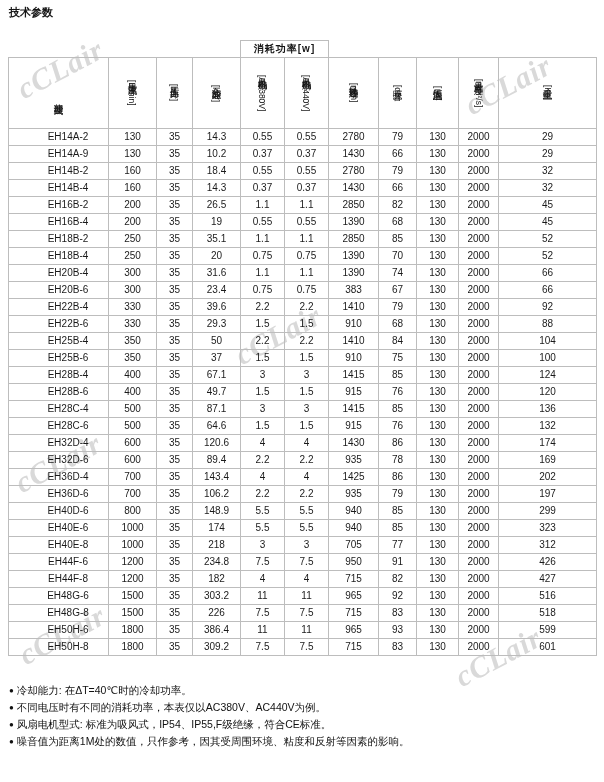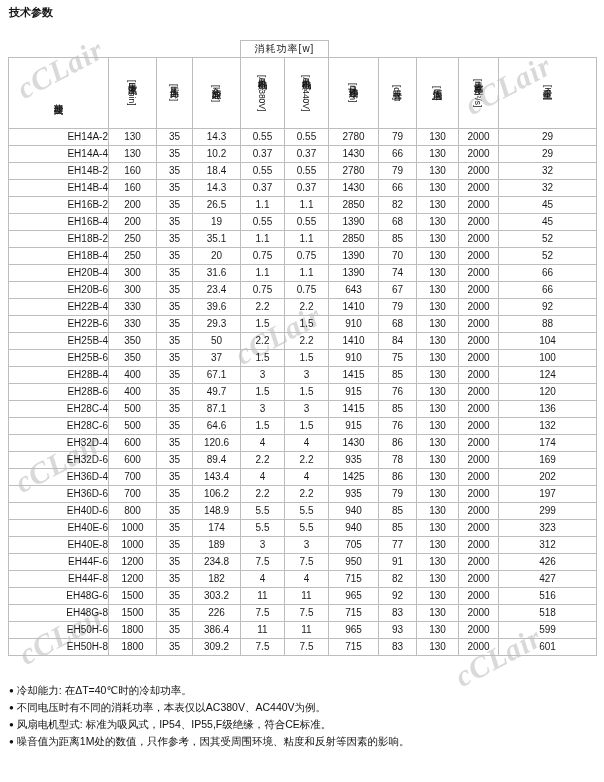--- a/index.html
+++ b/index.html
@@ -5,27 +5,27 @@
   html,body{margin:0;padding:0}
   body{width:604px;height:782px;background:#ffffff;font-family:"Liberation Sans","DejaVu Sans",sans-serif;color:#151515}
   .page{position:relative;width:604px;height:782px;overflow:hidden;background:#fff}
   .wm-layer{position:absolute;left:0;top:0;right:0;bottom:0;z-index:0}
   .wm{position:absolute;font-family:"Liberation Serif","DejaVu Serif",serif;font-style:italic;font-weight:bold;
       font-size:30px;color:#c9c9c9;opacity:.7;transform:rotate(-28deg);letter-spacing:1px;white-space:nowrap}
   .title{position:absolute;left:9px;top:5px;font-size:11px;font-weight:bold;z-index:2;margin:0}
   table.spec{position:absolute;left:8px;top:40px;width:588px;border-collapse:collapse;table-layout:fixed;z-index:1}
   .spec th,.spec td{border:1px solid #bdbdbd;padding:0;background:transparent}
   .spec th.spacer{border:none}
-  .spec th.group-th{font-weight:normal;font-size:10px;height:16px;text-align:center;letter-spacing:1px}
+  .spec th.group-th{font-weight:bold;font-size:10px;height:16px;text-align:center;letter-spacing:1px}
   .spec th.col-th{height:70px;vertical-align:middle;text-align:center;font-weight:normal;overflow:hidden}
   .vh{writing-mode:vertical-rl;text-orientation:mixed;display:inline-block;line-height:1.05;
       font-size:9.5px;letter-spacing:.5px;white-space:nowrap}
   .vh .unit{font-size:8.5px;letter-spacing:0;margin-top:2px}
   .spec td{font-size:10px;height:16px;line-height:16px;text-align:center;color:#1a1a1a}
-  .spec td.model{text-align:right;padding-left:19px}
+  .spec td.model{text-align:center;padding-left:19px}
   .notes{position:absolute;left:9px;top:682px;z-index:1;list-style:none;margin:0;padding:0}
   .notes li{font-size:10.5px;line-height:17px;white-space:nowrap;color:#111}
   .notes .bullet{font-size:8px;margin-right:3px;vertical-align:1px}
 </style>
 </head>
 <body>
 
 <div class="page">
   <div class="wm-layer">
       <span class="wm" style="left: 14px; top: 52px;">cCLair</span>
@@ -80,21 +80,21 @@
           <td>14.3</td>
           <td>0.55</td>
           <td>0.55</td>
           <td>2780</td>
           <td>79</td>
           <td>130</td>
           <td>2000</td>
           <td>29</td>
         </tr>
         <tr>
-          <td class="model">EH14A-4</td>
+          <td class="model">EH14A-9</td>
           <td>130</td>
           <td>35</td>
           <td>10.2</td>
           <td>0.37</td>
           <td>0.37</td>
           <td>1430</td>
           <td>66</td>
           <td>130</td>
           <td>2000</td>
           <td>29</td>
@@ -190,21 +190,21 @@
           <td>2000</td>
           <td>66</td>
         </tr>
         <tr>
           <td class="model">EH20B-6</td>
           <td>300</td>
           <td>35</td>
           <td>23.4</td>
           <td>0.75</td>
           <td>0.75</td>
-          <td>643</td>
+          <td>383</td>
           <td>67</td>
           <td>130</td>
           <td>2000</td>
           <td>66</td>
         </tr>
         <tr>
           <td class="model">EH22B-4</td>
           <td>330</td>
           <td>35</td>
           <td>39.6</td>
@@ -382,21 +382,21 @@
           <td>940</td>
           <td>85</td>
           <td>130</td>
           <td>2000</td>
           <td>323</td>
         </tr>
         <tr>
           <td class="model">EH40E-8</td>
           <td>1000</td>
           <td>35</td>
-          <td>189</td>
+          <td>218</td>
           <td>3</td>
           <td>3</td>
           <td>705</td>
           <td>77</td>
           <td>130</td>
           <td>2000</td>
           <td>312</td>
         </tr>
         <tr>
           <td class="model">EH44F-6</td>

